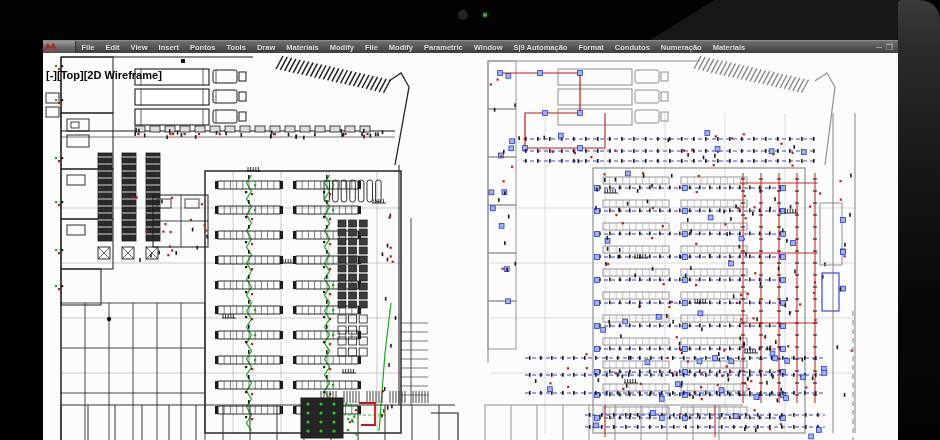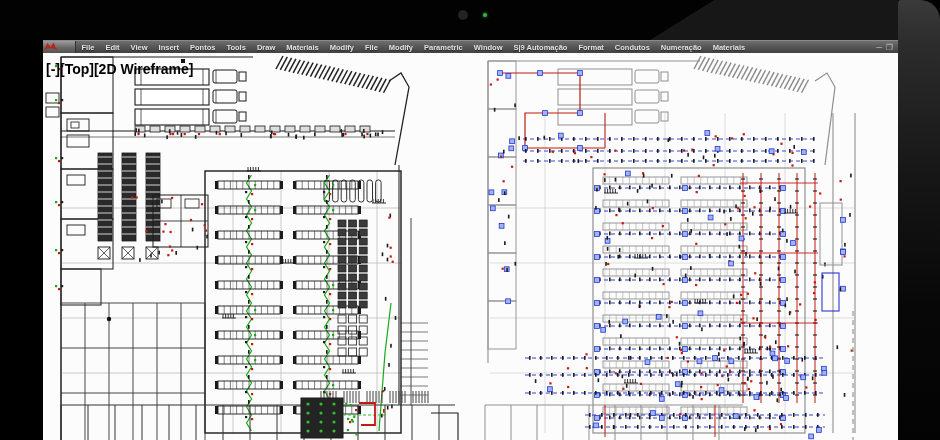--- a/index.html
+++ b/index.html
@@ -18,21 +18,21 @@
   .menubar{position:relative;height:13px;background:linear-gradient(#6f6f6f,#585858 45%,#414141);
     border-top:1px solid #8a8a8a;display:flex;align-items:stretch;}
   .logo-btn{width:33px;height:13px;background:linear-gradient(#9d9d9d,#6a6a6a 50%,#4e4e4e);
     display:flex;align-items:center;justify-content:center;border-right:1px solid #333;cursor:default;}
   .menu-items{display:flex;align-items:center;height:13px;font-weight:bold;}
   .menu-item{color:#e4e4e4;font-size:7.5px;line-height:13px;padding:0 5.5px;white-space:nowrap;
     text-shadow:0 1px 1px rgba(0,0,0,.5);cursor:default;}
   .win-controls{margin-left:auto;display:flex;align-items:center;gap:4px;padding-right:5px;}
   .win-controls span{color:#c9c9c9;font-size:8px;line-height:13px;cursor:default;}
   .canvas{position:relative;width:855px;height:387px;background:#fcfcfc;overflow:hidden;}
-  .vp-label{position:absolute;left:3px;top:8px;color:#000;font-size:14px;font-weight:bold;
+  .vp-label{position:absolute;left:3px;top:16px;color:#000;font-size:11px;font-weight:bold;
     letter-spacing:0px;z-index:5;cursor:default;}
   .vp-cursor{position:absolute;left:138px;top:6px;width:4px;height:4px;background:#111;z-index:5;}
   svg{position:absolute;left:0;top:0;}
 </style>
 </head>
 <body>
 
 <div class="stage">
   <div class="top-band">
     <div class="diag"></div>

